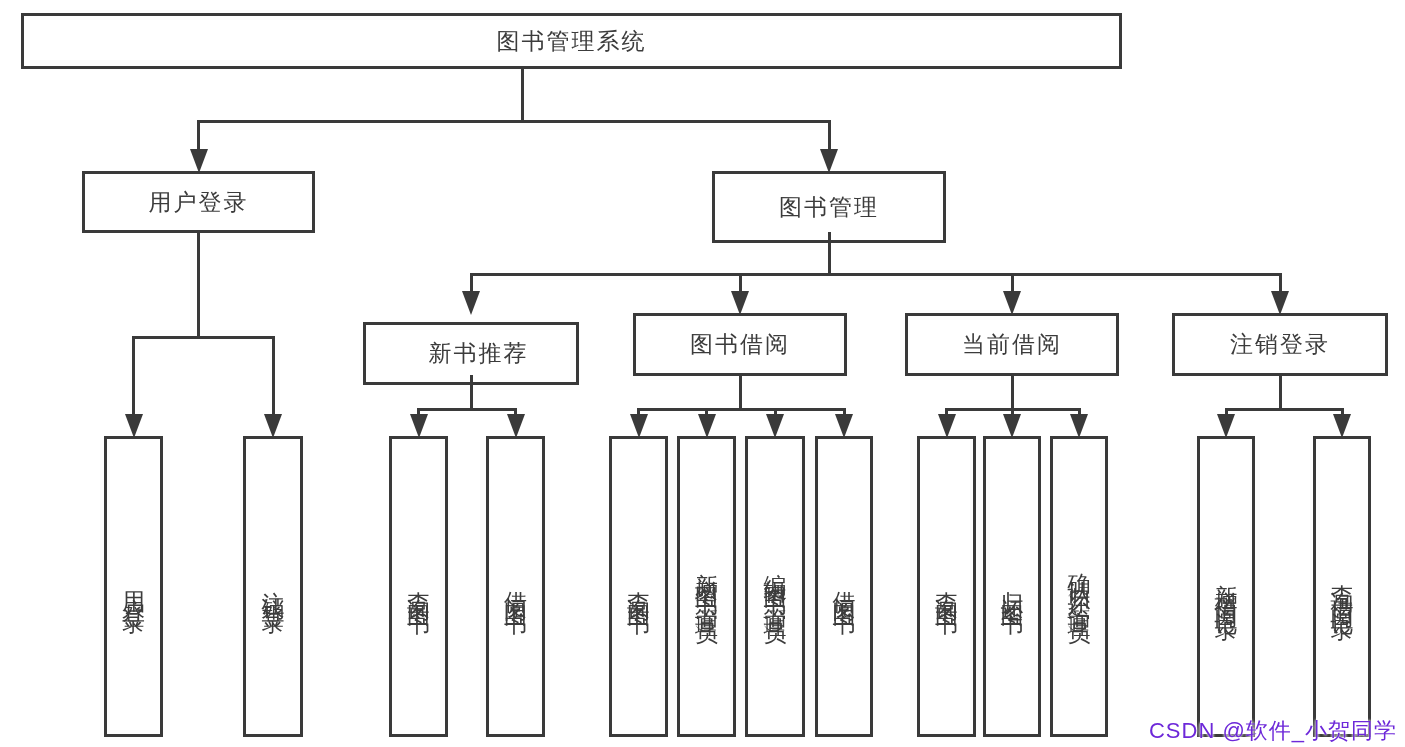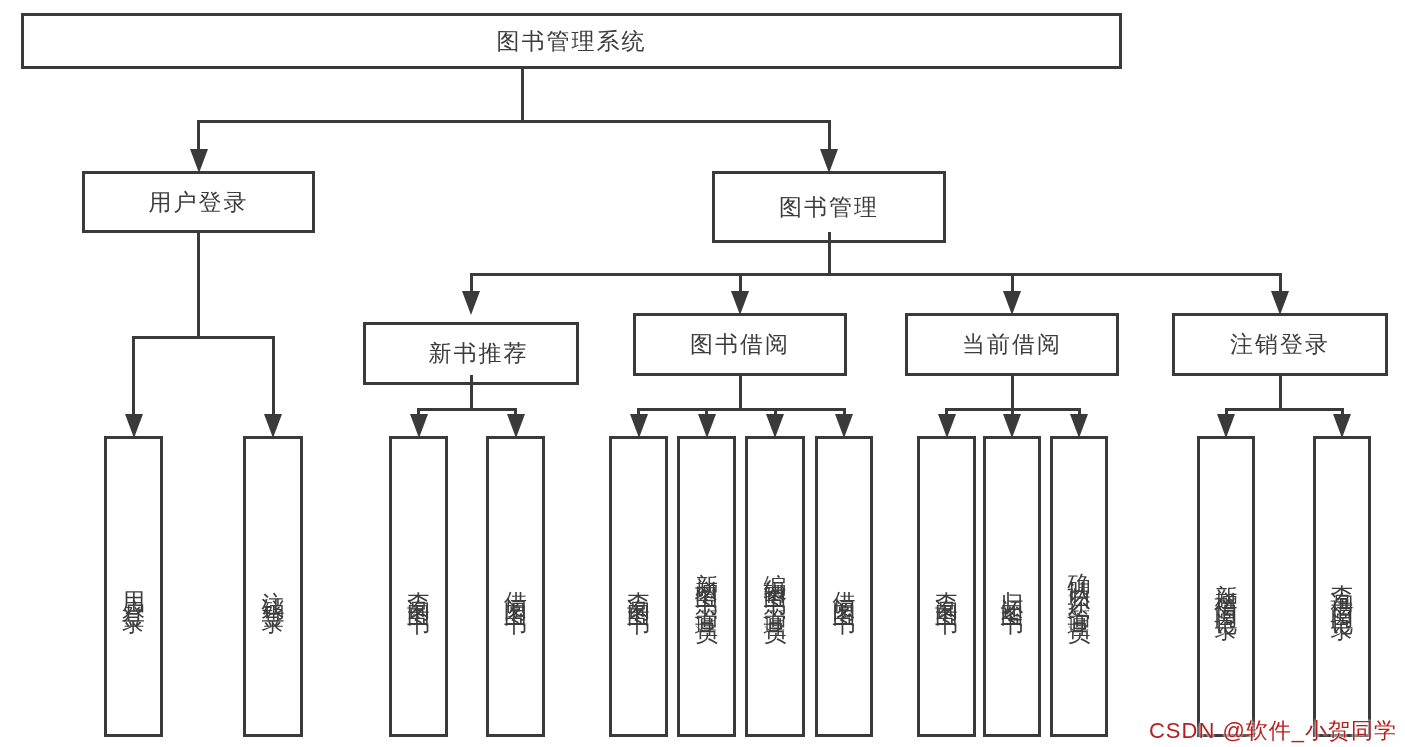--- a/index.html
+++ b/index.html
@@ -42,21 +42,21 @@
     height: 0;
     border-left: 9px solid transparent;
     border-right: 9px solid transparent;
     border-top: 24px solid #3a3a3a;
   }
   .watermark {
     position: absolute;
     top: 716px;
     right: 8px;
     font-size: 22px;
-    color: #b91c1c;
+    color: #6d28d9;
     letter-spacing: 1px;
     z-index: 50;
     text-shadow: 0 0 3px #ffffff, 0 0 3px #ffffff;
     white-space: nowrap;
   }
 </style>
 </head>
 <body>
 
 <div id="stage">

